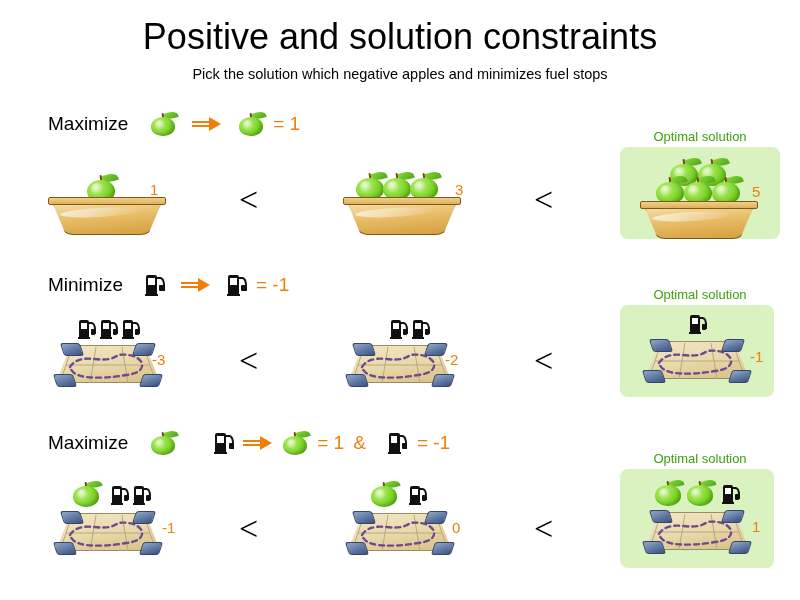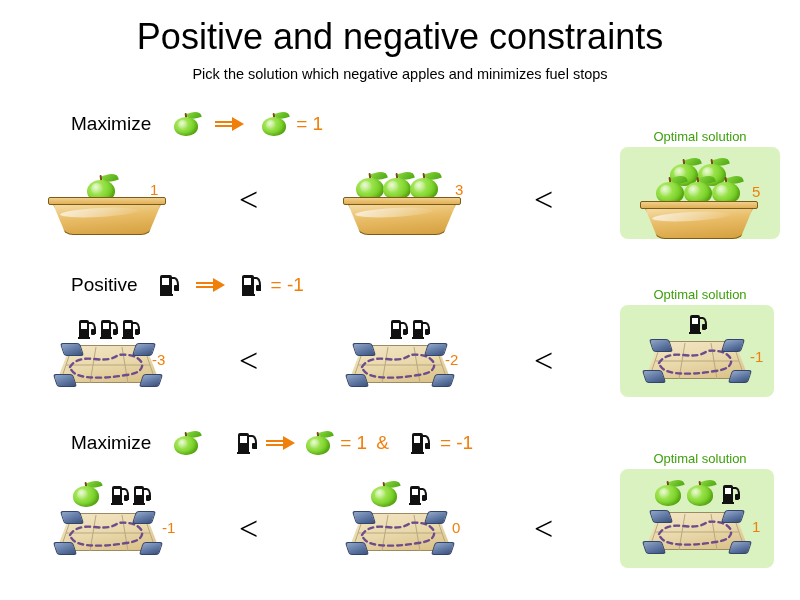--- a/index.html
+++ b/index.html
@@ -46,21 +46,20 @@
 
   .row-header {
     position: absolute;
     left: 48px;
     top: 0;
     height: 38px;
     display: flex;
     align-items: center;
     font-size: 19px;
     white-space: nowrap;
-    margin-left: 23px;
   }
   .row-header .txt { color: #000; }
   .row-header .orange { color: #F07F09; }
   .gap-sm { display: inline-block; width: 9px; }
   .gap-md { display: inline-block; width: 16px; }
   .gap-lg { display: inline-block; width: 22px; }
 
   
   .arrow-ico {
     display: inline-block;
@@ -251,21 +250,21 @@
     position: absolute;
     background: #d9f2bf;
     border-radius: 8px;
   }
 
   .item { position: absolute; }
 </style>
 </head>
 <body>
 
-<div id="title">Positive and negative constraints</div>
+<div id="title">Positive and solution constraints</div>
 <div id="subtitle">Pick the solution which negative apples and minimizes fuel stops</div>
 
 <div class="row" id="row-0">
   <div class="row-header">
     <span class="txt">Maximize</span>
     <span class="gap-lg"></span>
     <span class="apple" style="width:26px;height:26px;">
       <span class="leaf"></span>
         <span class="stem"></span>
         <span class="body"></span>
@@ -372,21 +371,21 @@
       <div class="basin"></div>
         <div class="rim"></div>
         <div class="gloss"></div>
     </div>
     <span class="val" style="left:752px;top:78px;">5</span>
   </div>
 </div>
 
 <div class="row" id="row-1">
   <div class="row-header">
-    <span class="txt">Positive</span>
+    <span class="txt">Minimize</span>
     <span class="gap-lg"></span>
     <span class="pump" style="width:20px;height:22px;">
       <span class="case"></span>
         <span class="win"></span>
         <span class="hose"></span>
         <span class="nozzle"></span>
         <span class="base"></span>
     </span>
     <span class="gap-md"></span>
     <span class="arrow-ico">

